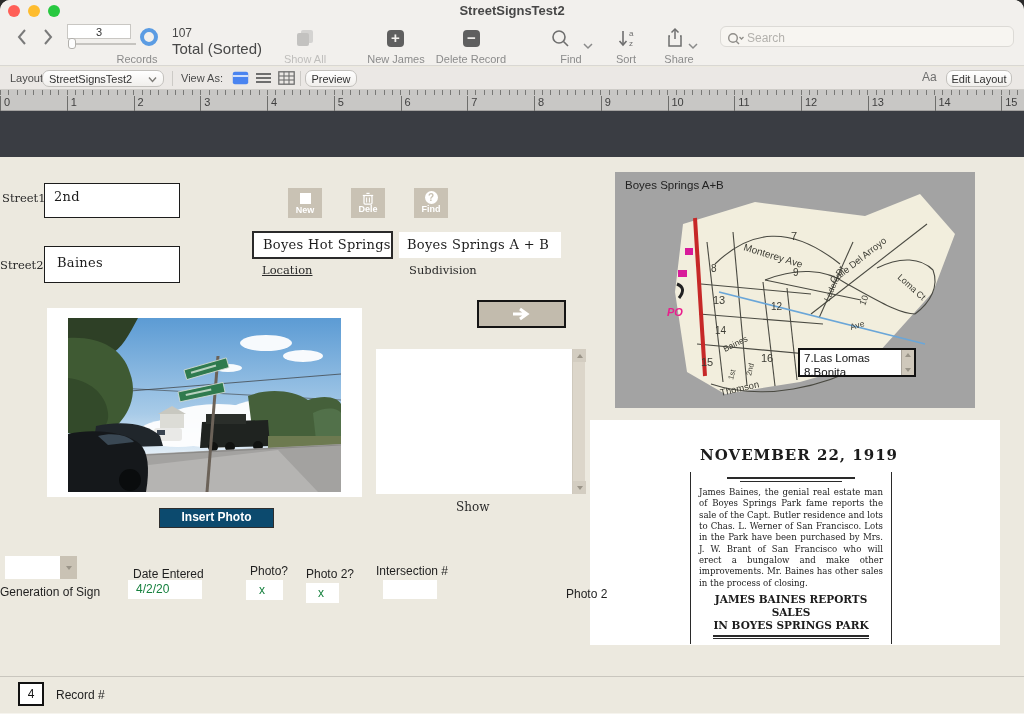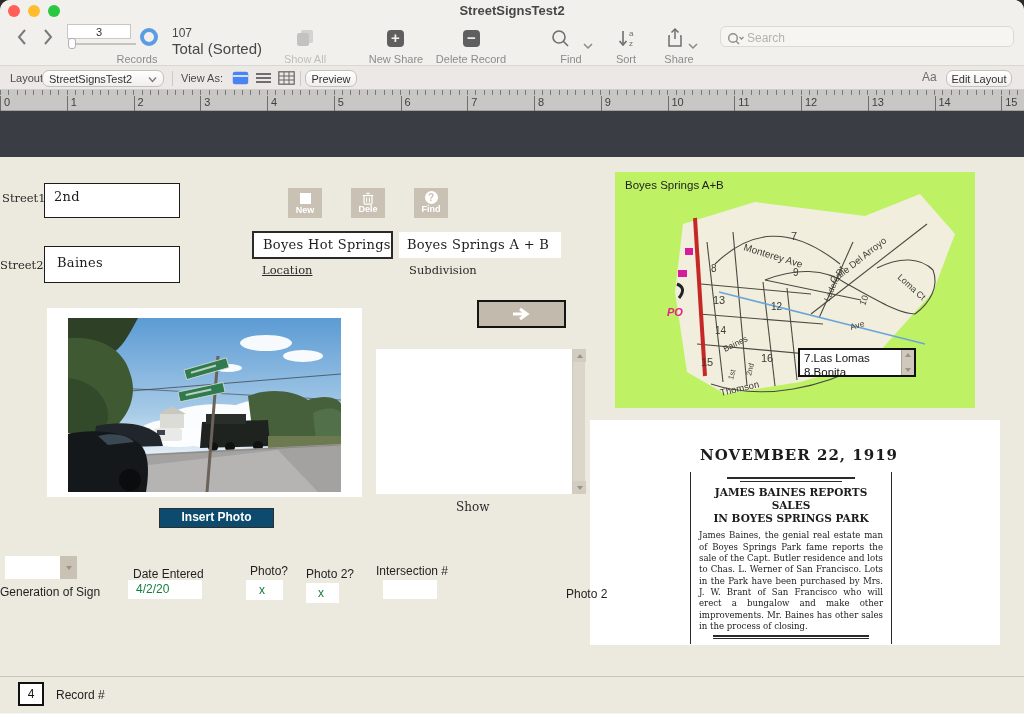--- a/index.html
+++ b/index.html
@@ -68,21 +68,21 @@
   #insert-photo-btn{left:159px;top:508px;width:115px;height:20px;background:#0c4a6e;border:1.5px solid #2e2e2e;
       color:#fff;font-weight:bold;font-size:12px;text-align:center;line-height:17px;}
 
   #info-area{left:376px;top:349px;width:209px;height:145px;background:#fff;}
   #info-scroll{position:absolute;right:0;top:0;width:13px;height:100%;background:#DCD6CA;border-left:1px solid #cfc9bd;}
   .scroll-arrow{position:absolute;left:0;width:13px;height:13px;background:#d3cdc1;display:flex;align-items:center;justify-content:center;}
   .tri-up{width:0;height:0;border-left:3.5px solid transparent;border-right:3.5px solid transparent;border-bottom:4px solid #9a9488;}
   .tri-down{width:0;height:0;border-left:3.5px solid transparent;border-right:3.5px solid transparent;border-top:4px solid #9a9488;}
 
   
-  #map-panel{left:615px;top:172px;width:360px;height:236px;background:#bef264;}
+  #map-panel{left:615px;top:172px;width:360px;height:236px;background:#a3a3a3;}
   #map-dropdown{left:798px;top:348px;width:118px;height:29px;background:#fff;border:2px solid #111;display:flex;}
   #map-dd-list{flex:1;overflow:hidden;font-size:11.5px;color:#111;line-height:14px;padding:1px 0 0 4px;}
   #map-dd-step{width:13px;background:#CFC8BB;border-left:1px solid #aaa49a;display:flex;flex-direction:column;
       align-items:center;justify-content:space-between;padding:3px 0;}
 
   
   #news-panel{left:590px;top:420px;width:410px;height:225px;background:#fff;font-family:"DejaVu Serif",serif;color:#1c1c1c;}
   #news-date{position:absolute;left:110px;top:26px;font-size:15px;font-weight:bold;letter-spacing:1px;}
   #news-col{position:absolute;left:100px;top:52px;width:202px;height:172px;border-left:1.3px solid #2a2a2a;
             border-right:1.3px solid #2a2a2a;padding:5px 8px 0 8px;}
@@ -129,21 +129,21 @@
 
     <div class="abs" style="left:294px;top:28px;">
       <svg width="22" height="20" viewBox="0 0 22 20">
         <rect x="7" y="2" width="12" height="13" rx="2" fill="#d4d3d1"></rect>
         <rect x="3" y="5" width="12" height="13" rx="2" fill="#c3c2c0"></rect>
       </svg>
     </div>
     <div class="abs tb-label dis" style="left:274px;width:62px;">Show All</div>
 
     <div class="abs icon-sq" style="left:387px;">+</div>
-    <div class="abs tb-label" style="left:362px;width:68px;">New Share</div>
+    <div class="abs tb-label" style="left:362px;width:68px;">New James</div>
 
     <div class="abs icon-sq" style="left:463px;">−</div>
     <div class="abs tb-label" style="left:430px;width:82px;">Delete Record</div>
 
     <div class="abs" style="left:551px;top:29px;">
       <svg width="20" height="20" viewBox="0 0 20 20">
           <circle cx="8" cy="8" r="6" fill="none" stroke="#6e6e6e" stroke-width="1.6"></circle>
           <line x1="12.5" y1="12.5" x2="17" y2="17" stroke="#6e6e6e" stroke-width="1.6"></line>
         </svg>
     </div>
@@ -416,25 +416,25 @@
       <div class="tri-up"></div>
       <div class="tri-down"></div>
     </div>
   </div>
 
   <div class="abs" id="news-panel">
     <div id="news-date">NOVEMBER 22, 1919</div>
     <div id="news-col">
       <div class="news-rule"></div>
       <div class="news-rule thin"></div>
+      <div id="news-body">James Baines, the genial real estate man of Boyes Springs Park fame reports the sale of the Capt. Butler residence and lots to Chas. L. Werner of San Francisco. Lots in the Park have been purchased by Mrs. J. W. Brant of San Francisco who will erect a bungalow and make other improvements. Mr. Baines has other sales in the process of closing.</div>
       <div id="news-headline">
         <div>JAMES BAINES REPORTS SALES</div>
         <div>IN BOYES SPRINGS PARK</div>
       </div>
-      <div id="news-body">James Baines, the genial real estate man of Boyes Springs Park fame reports the sale of the Capt. Butler residence and lots to Chas. L. Werner of San Francisco. Lots in the Park have been purchased by Mrs. J. W. Brant of San Francisco who will erect a bungalow and make other improvements. Mr. Baines has other sales in the process of closing.</div>
       <div id="news-endrule"></div>
     </div>
   </div>
   <div class="abs slabel" style="left:566px;top:587px;">Photo 2</div>
 
   <div class="abs field" style="left:5px;top:556px;width:55px;height:23px;"></div>
   <div class="abs tanbtn" style="left:60px;top:556px;width:17px;height:23px;display:flex;align-items:center;justify-content:center;">
     <div class="tri-down"></div>
   </div>
   <div class="abs slabel" style="left:0px;top:585px;">Generation of Sign</div>

